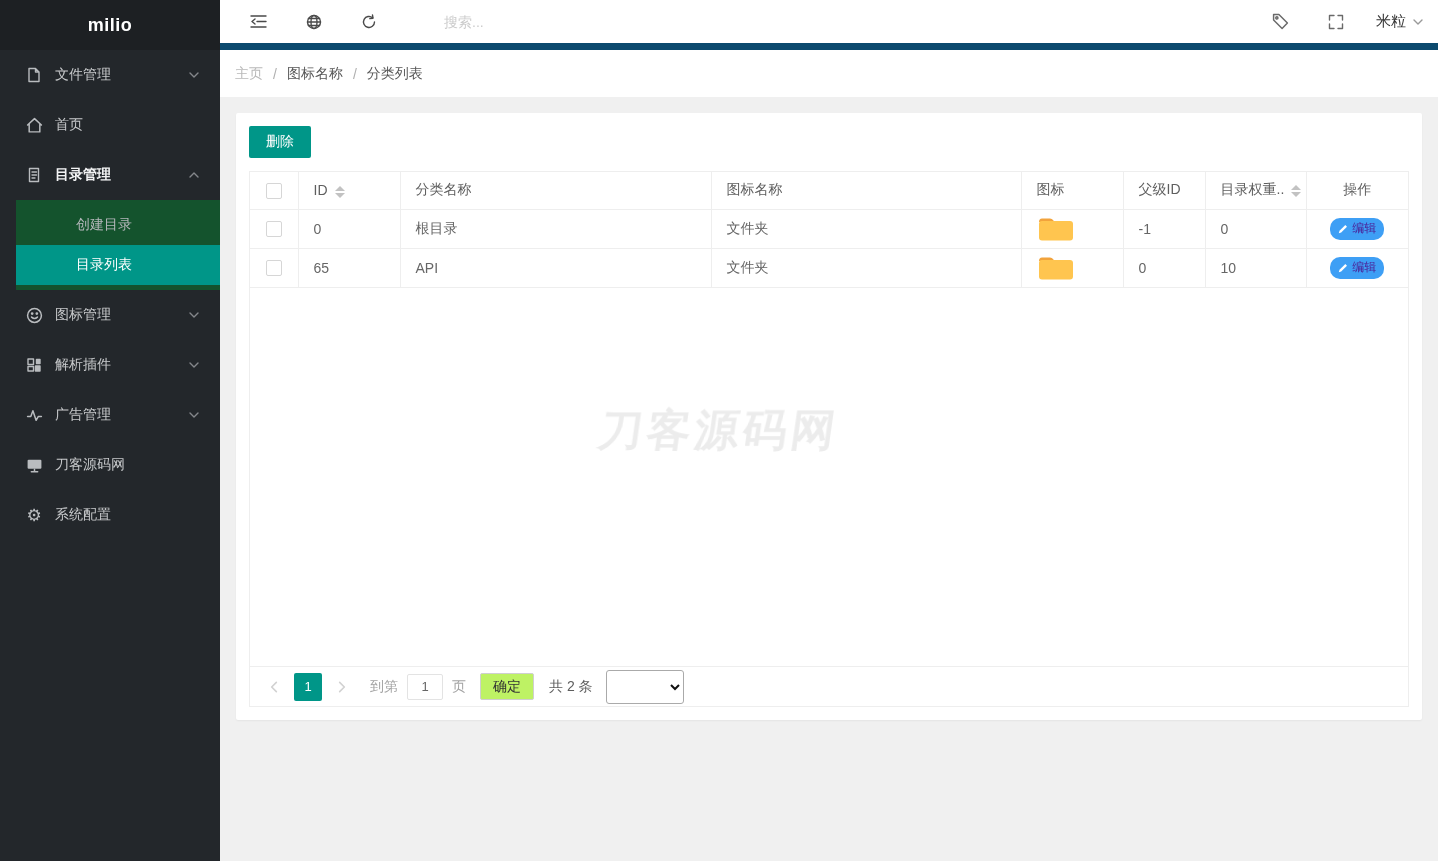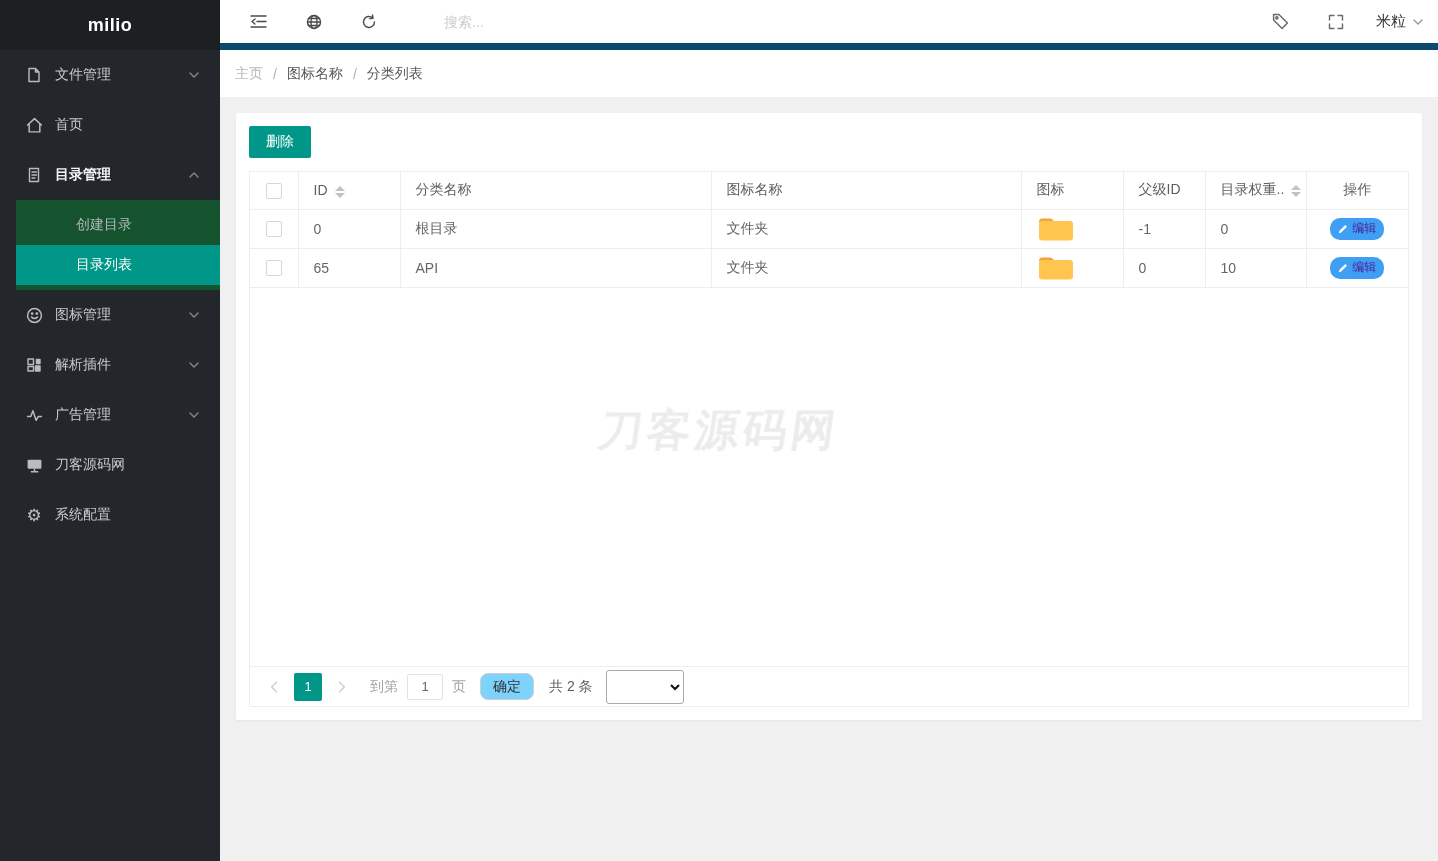--- a/index.html
+++ b/index.html
@@ -57,21 +57,21 @@
   .th-trunc { white-space:nowrap; overflow:hidden; }
   .btn-edit { height:22px; padding:0 8px; background:#3e9ff5; color:#4c1d95; font-size:12px; border:none; border-radius:10px; cursor:pointer; display:inline-flex; align-items:center; gap:4px; }
   .spacer { flex:1; }
 
   
   .page-bar { height:40px; border-top:1px solid #eee; display:flex; align-items:center; padding-left:12px; font-size:14px; color:#a3a3a3; }
   .pg-arrow { color:#d2d2d2; display:flex; align-items:center; padding:0 5px; cursor:pointer; }
   .pg-cur { width:28px; height:28px; background:#009688; color:#fff; border-radius:2px; display:flex; align-items:center; justify-content:center; font-size:13px; margin:0 8px; cursor:pointer; }
   .pg-goto { margin-left:16px; }
   .pg-input { width:36px; height:26px; border:1px solid #e3e3e3; border-radius:2px; text-align:center; font-size:13px; color:#666; margin:0 9px; outline:none; }
-  .pg-confirm { height:27px; padding:0 12px; background:#7dd3fc; border:1px solid #cfcfcf; border-radius:8px; font-size:14px; color:#333; margin-left:14px; cursor:pointer; }
+  .pg-confirm { height:27px; padding:0 12px; background:#bef264; border:1px solid #cfcfcf; border-radius:2px; font-size:14px; color:#333; margin-left:14px; cursor:pointer; }
   .pg-total { color:#5d5d5d; margin-left:15px; }
   .pg-select { margin-left:13px; height:27px; font-size:13px; color:#111; border:1px solid #aaa; border-radius:3px; padding:16px 4px; background:#fff; cursor:pointer; }
 
   
   .watermark { position:fixed; left:50%; top:50%; transform:translate(-50%,-50%) skewX(-8deg); font-size:44px; font-weight:bold; color:#ececec; letter-spacing:4px; z-index:6; pointer-events:none; white-space:nowrap; }
 </style>
 </head>
 <body>
 
 <aside class="sidebar">

